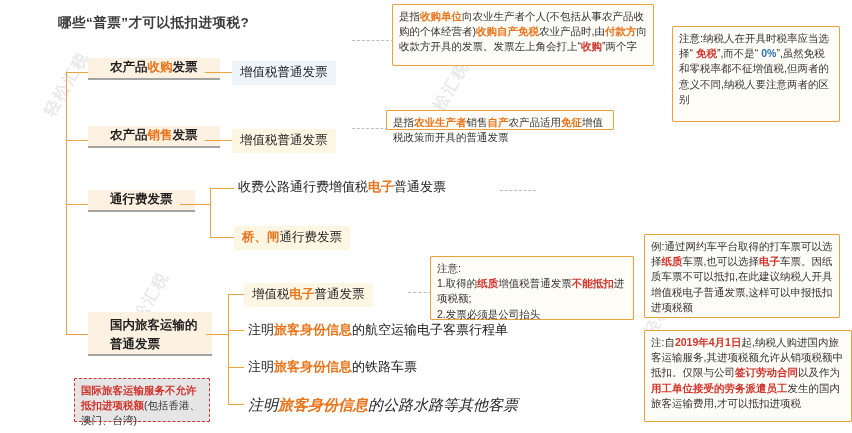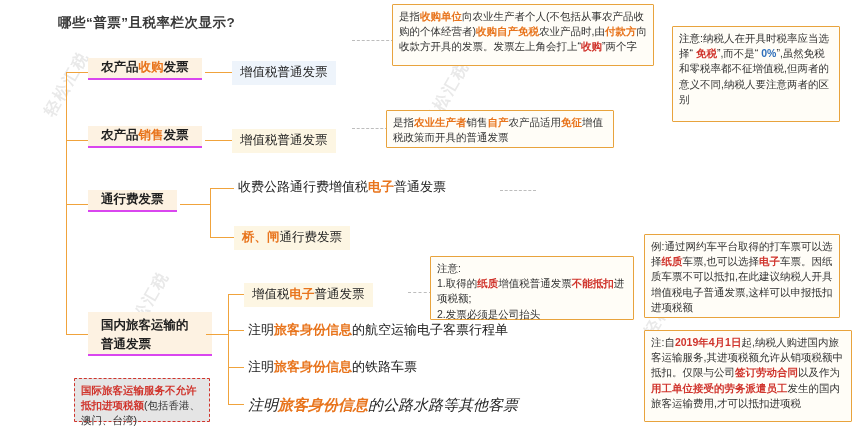--- a/index.html
+++ b/index.html
@@ -39,22 +39,22 @@
     box-sizing:border-box;
     font-size:12.5px;
     line-height:1.25;
     display:flex;align-items:center;
     white-space:nowrap;
   }
   .node.lv1{
     font-weight:700;
     color:#1f1f1f;
     background:#fdf2e2;
-    border-bottom:2px solid #d946ef;
-    padding:2px 13px;
+    border-bottom:2px solid #a3a3a3;
+    padding:2px 22px;
   }
   .node.lv2{
     background:#fdf6e3;
     padding:4px 8px;
     color:#1f1f1f;
   }
   .node.lv2.blue{background:#eef4fb;}
   .node.plain{background:transparent;padding:2px 4px;}
 
   .o{color:#e8741c;font-weight:700;margin-top:32px;}
@@ -85,21 +85,21 @@
 </head>
 <body>
 
 <div class="root">
 
   <div class="wm" style="left:40px;top:110px;">轻松汇税</div>
   <div class="wm" style="left:120px;top:330px;">轻松汇税</div>
   <div class="wm" style="left:420px;top:120px;">轻松汇税</div>
   <div class="wm" style="left:640px;top:330px;">轻松汇税</div>
 
-  <div class="title">哪些“普票”且税率栏次显示?</div>
+  <div class="title">哪些“普票”才可以抵扣进项税?</div>
 
   <div class="ln v" style="left:66px;top:72px;height:262px;"></div>
 
   <div class="ln h" style="left:66px;top:72px;width:24px;"></div>
   <div class="node lv1" style="left:88px;top:58px;">
     <span>农产品<span class="o">收购</span>发票</span>
   </div>
   <div class="ln h" style="left:205px;top:72px;width:28px;"></div>
   <div class="node lv2 blue" style="left:232px;top:61px;">增值税普通发票</div>
 
@@ -113,21 +113,21 @@
   </div>
 
   <div class="ln h" style="left:66px;top:140px;width:24px;"></div>
   <div class="node lv1" style="left:88px;top:126px;">
     <span>农产品<span class="o">销售</span>发票</span>
   </div>
   <div class="ln h" style="left:205px;top:140px;width:28px;"></div>
   <div class="node lv2" style="left:232px;top:129px;">增值税普通发票</div>
 
   <div class="ln grayd" style="left:352px;top:128px;width:36px;"></div>
-  <div class="note solidorange" style="left:386px;top:110px;width:228px;height:38px;">
+  <div class="note solidorange" style="left:386px;top:110px;width:228px;height:20px;">
     是指<span class="o">农业生产者</span>销售<span class="o">自产</span>农产品适用<span class="o">免征</span>增值税政策而开具的普通发票
   </div>
 
   <div class="ln h" style="left:66px;top:204px;width:24px;"></div>
   <div class="node lv1" style="left:88px;top:190px;">
     <span>通行费发票</span>
   </div>
   <div class="ln h" style="left:180px;top:204px;width:30px;"></div>
   <div class="ln v" style="left:210px;top:188px;height:50px;"></div>
   <div class="ln h" style="left:210px;top:188px;width:24px;"></div>

